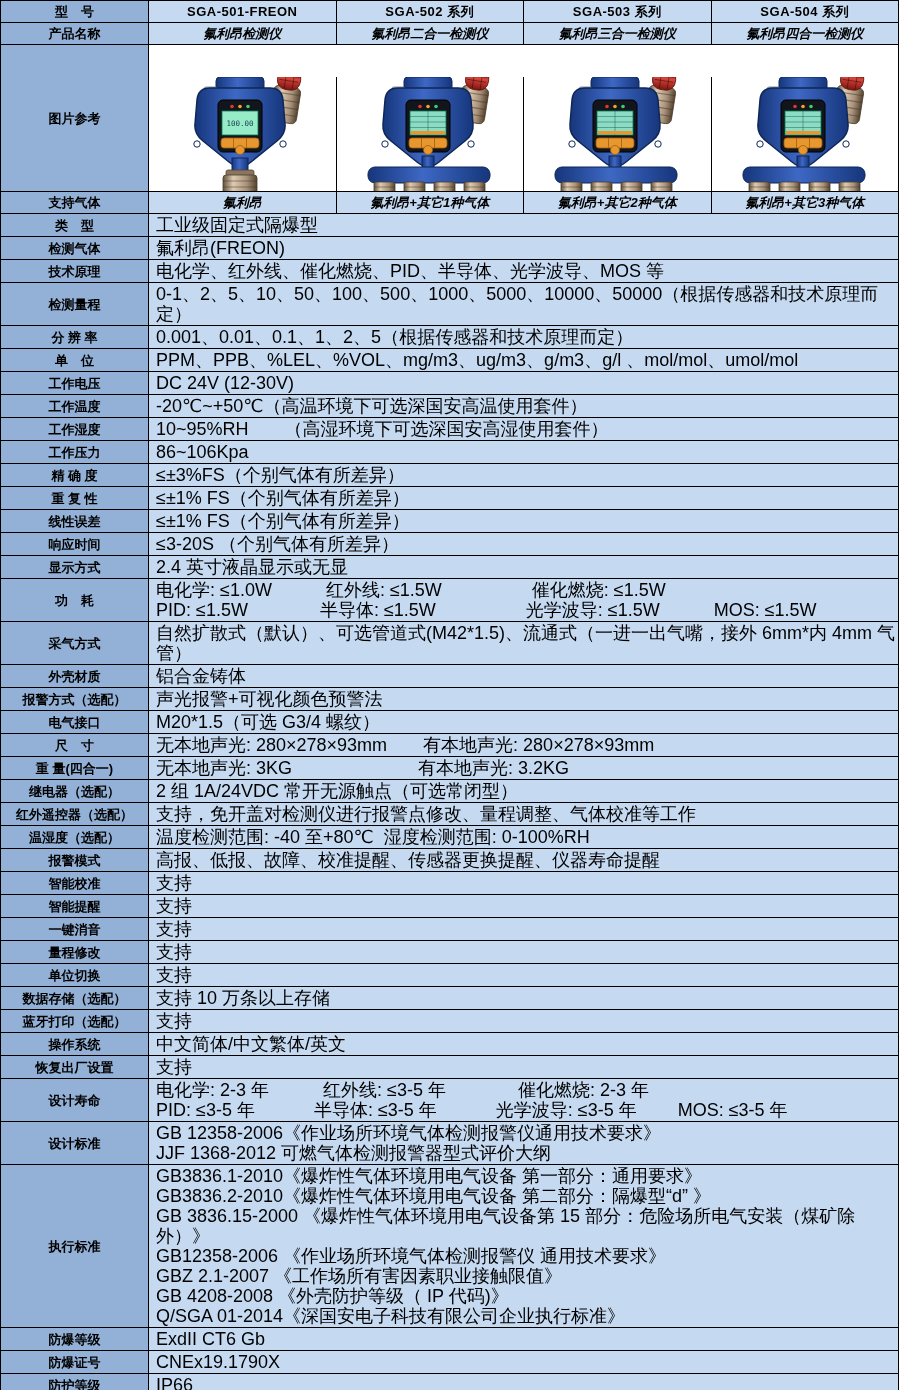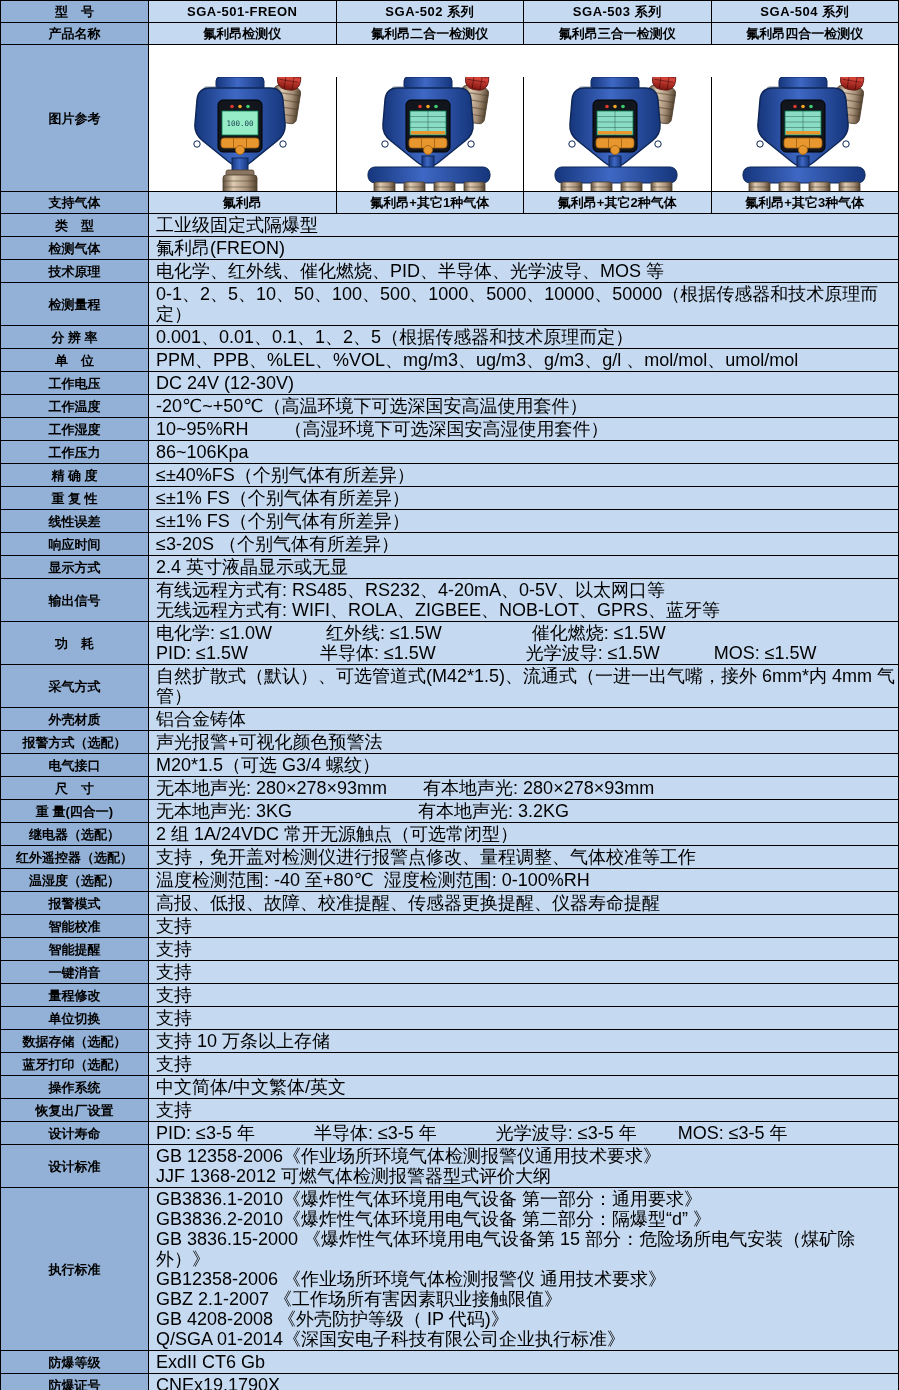--- a/index.html
+++ b/index.html
@@ -45,21 +45,21 @@
     border-right:1px solid #000;
     display:flex;
     align-items:center;
     justify-content:center;
     font-size:13px;
     white-space:pre-wrap;
     padding:1px 2px;
   }
   .row .cell:last-child{border-right:none;}
   .row4.bold .val{font-weight:bold;letter-spacing:0.5px;}
-  .row4.semi .val{font-weight:600;}
+  .row4.semi .val{font-weight:600;font-style:italic;}
   .content{
     flex:1 1 0;
     background:var(--cell-bg);
     display:flex;
     flex-direction:column;
     justify-content:center;
     padding:1px 2px 1px 7px;
     font-size:18px;
   }
   .line{
@@ -377,21 +377,21 @@
     </div>
     <div class="row row2">
       <div class="cell label">工作压力</div>
       <div class="cell content">
         <div class="line">86~106Kpa</div>
       </div>
     </div>
     <div class="row row2">
       <div class="cell label">精 确 度</div>
       <div class="cell content">
-        <div class="line">≤±40%FS（个别气体有所差异）</div>
+        <div class="line">≤±3%FS（个别气体有所差异）</div>
       </div>
     </div>
     <div class="row row2">
       <div class="cell label">重 复 性</div>
       <div class="cell content">
         <div class="line">≤±1% FS（个别气体有所差异）</div>
       </div>
     </div>
     <div class="row row2">
       <div class="cell label">线性误差</div>
@@ -402,27 +402,20 @@
     <div class="row row2">
       <div class="cell label">响应时间</div>
       <div class="cell content">
         <div class="line">≤3-20S （个别气体有所差异）</div>
       </div>
     </div>
     <div class="row row2">
       <div class="cell label">显示方式</div>
       <div class="cell content">
         <div class="line">2.4 英寸液晶显示或无显</div>
-      </div>
-    </div>
-    <div class="row row2">
-      <div class="cell label">输出信号</div>
-      <div class="cell content">
-        <div class="line">有线远程方式有: RS485、RS232、4-20mA、0-5V、以太网口等</div>
-        <div class="line">无线远程方式有: WIFI、ROLA、ZIGBEE、NOB-LOT、GPRS、蓝牙等</div>
       </div>
     </div>
     <div class="row row2">
       <div class="cell label">功　耗</div>
       <div class="cell content">
         <div class="line">电化学: ≤1.0W　　　红外线: ≤1.5W　　　　　催化燃烧: ≤1.5W</div>
         <div class="line">PID: ≤1.5W　　　　半导体: ≤1.5W　　　　　光学波导: ≤1.5W　　　MOS: ≤1.5W</div>
       </div>
     </div>
     <div class="row row2">
@@ -535,20 +528,21 @@
     </div>
     <div class="row row2">
       <div class="cell label">恢复出厂设置</div>
       <div class="cell content">
         <div class="line">支持</div>
       </div>
     </div>
     <div class="row row2">
       <div class="cell label">设计寿命</div>
       <div class="cell content">
+        <div class="line">电化学: 2-3 年　　　红外线: ≤3-5 年　　　　催化燃烧: 2-3 年</div>
         <div class="line">PID: ≤3-5 年　　　 半导体: ≤3-5 年　　　 光学波导: ≤3-5 年　　 MOS: ≤3-5 年</div>
       </div>
     </div>
     <div class="row row2">
       <div class="cell label">设计标准</div>
       <div class="cell content">
         <div class="line">GB 12358-2006《作业场所环境气体检测报警仪通用技术要求》</div>
         <div class="line">JJF 1368-2012 可燃气体检测报警器型式评价大纲</div>
       </div>
     </div>

